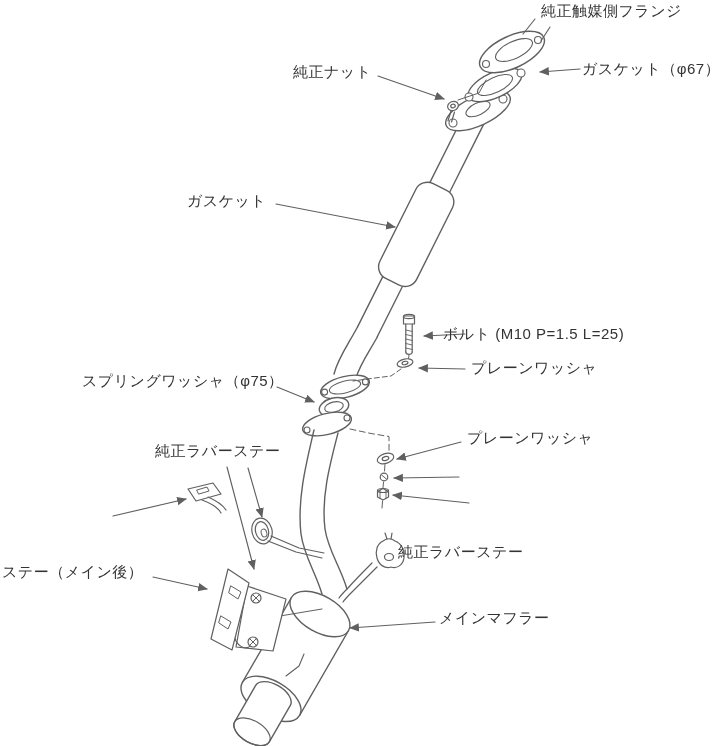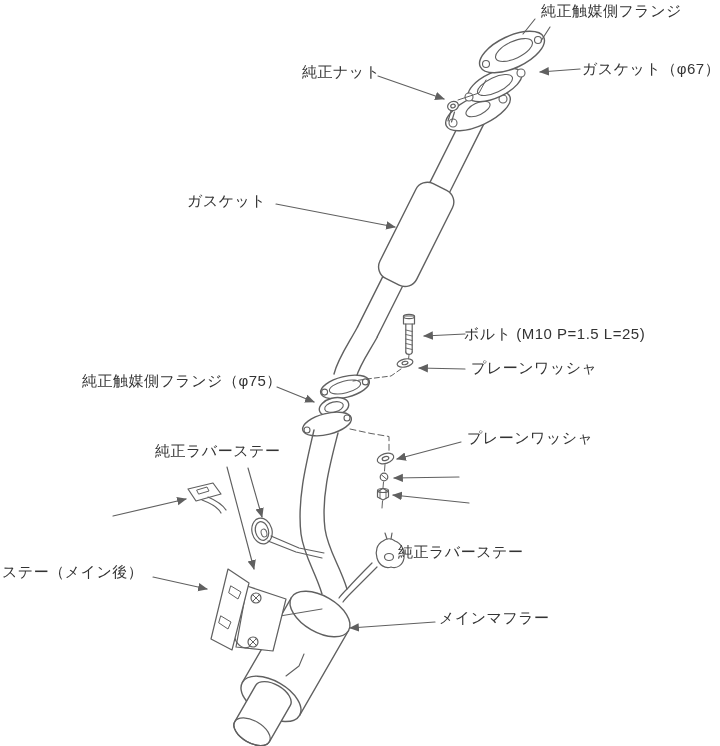--- a/index.html
+++ b/index.html
@@ -182,25 +182,25 @@
         <path d="M248,468 L262,517" marker-end="url(#ah)"></path>
         <path d="M227,467 L254,569" marker-end="url(#ah)"></path>
         <path d="M113,516 L186,499" marker-end="url(#ah)"></path>
         <path d="M153,577 L207,589" marker-end="url(#ah)"></path>
         <path d="M435,622 L350,628" marker-end="url(#ah)"></path>
       </g>
     </g>
   </svg>
 
   <div class="lbl" style="left:541px;top:3px;">純正触媒側フランジ</div>
-  <div class="lbl" style="left:302px;top:64px;">純正ナット</div>
+  <div class="lbl" style="left:293px;top:64px;">純正ナット</div>
   <div class="lbl" style="left:582px;top:61px;">ガスケット（φ67）</div>
   <div class="lbl" style="left:187px;top:193px;">ガスケット</div>
-  <div class="lbl" style="left:464px;top:326px;">ボルト (M10 P=1.5 L=25)</div>
+  <div class="lbl" style="left:443px;top:326px;">ボルト (M10 P=1.5 L=25)</div>
   <div class="lbl" style="left:471px;top:360px;">プレーンワッシャ</div>
-  <div class="lbl" style="left:82px;top:373px;">純正触媒側フランジ（φ75）</div>
+  <div class="lbl" style="left:82px;top:373px;">スプリングワッシャ（φ75）</div>
   <div class="lbl" style="left:467px;top:430px;">プレーンワッシャ</div>
   <div class="lbl" style="left:155px;top:443px;">純正ラバーステー</div>
   <div class="lbl" style="left:2px;top:564px;text-align:center;">ステー（メイン後）</div>
   <div class="lbl" style="left:398px;top:544px;">純正ラバーステー</div>
   <div class="lbl" style="left:439px;top:610px;">メインマフラー</div>
 
 </div>
 
 </body></html>

